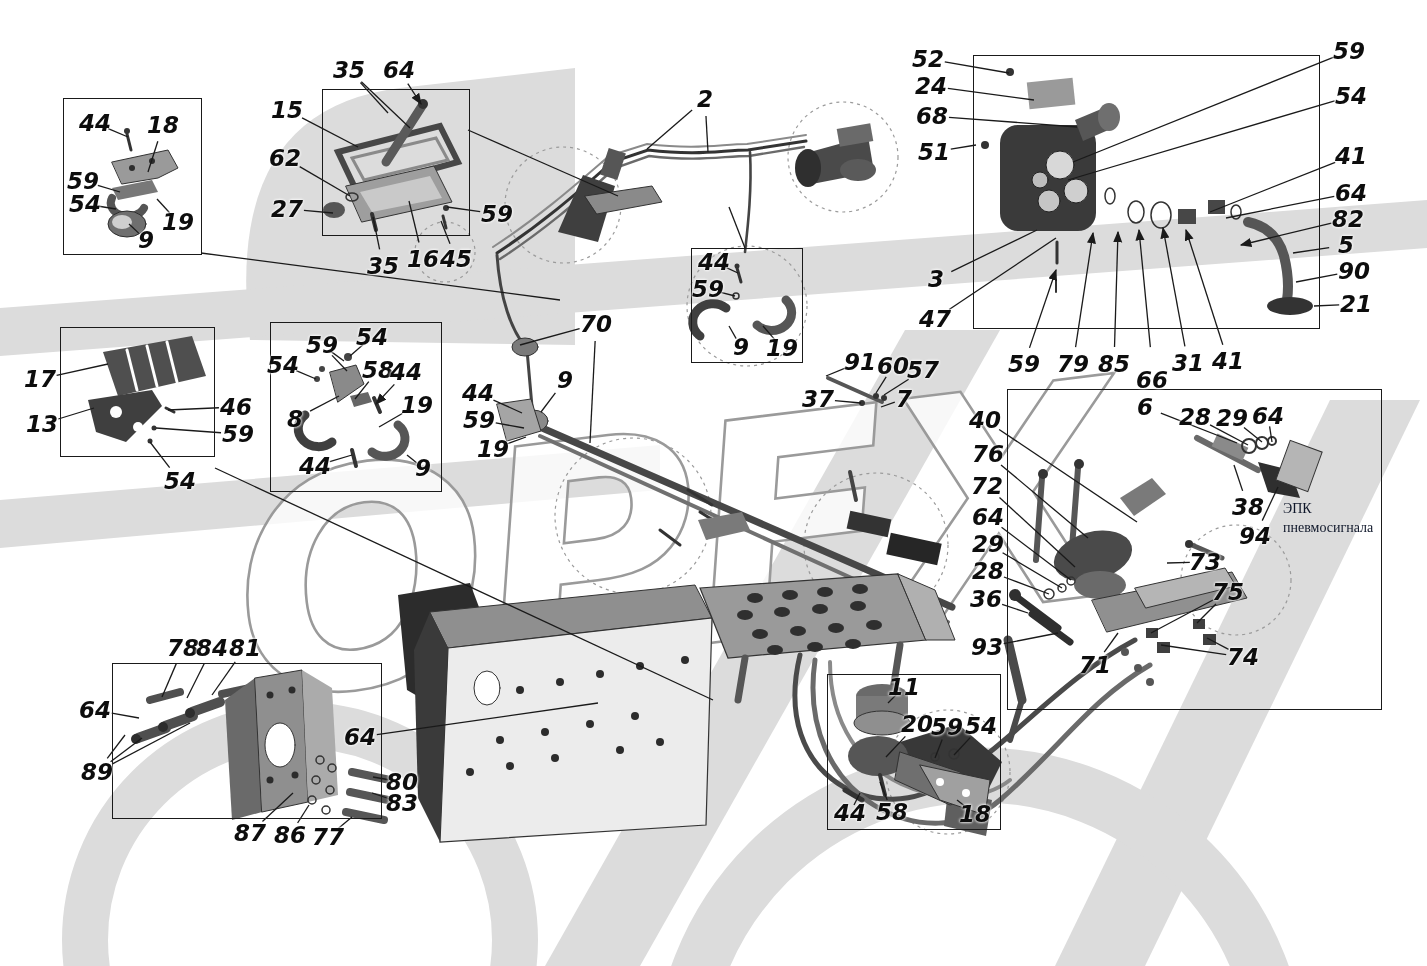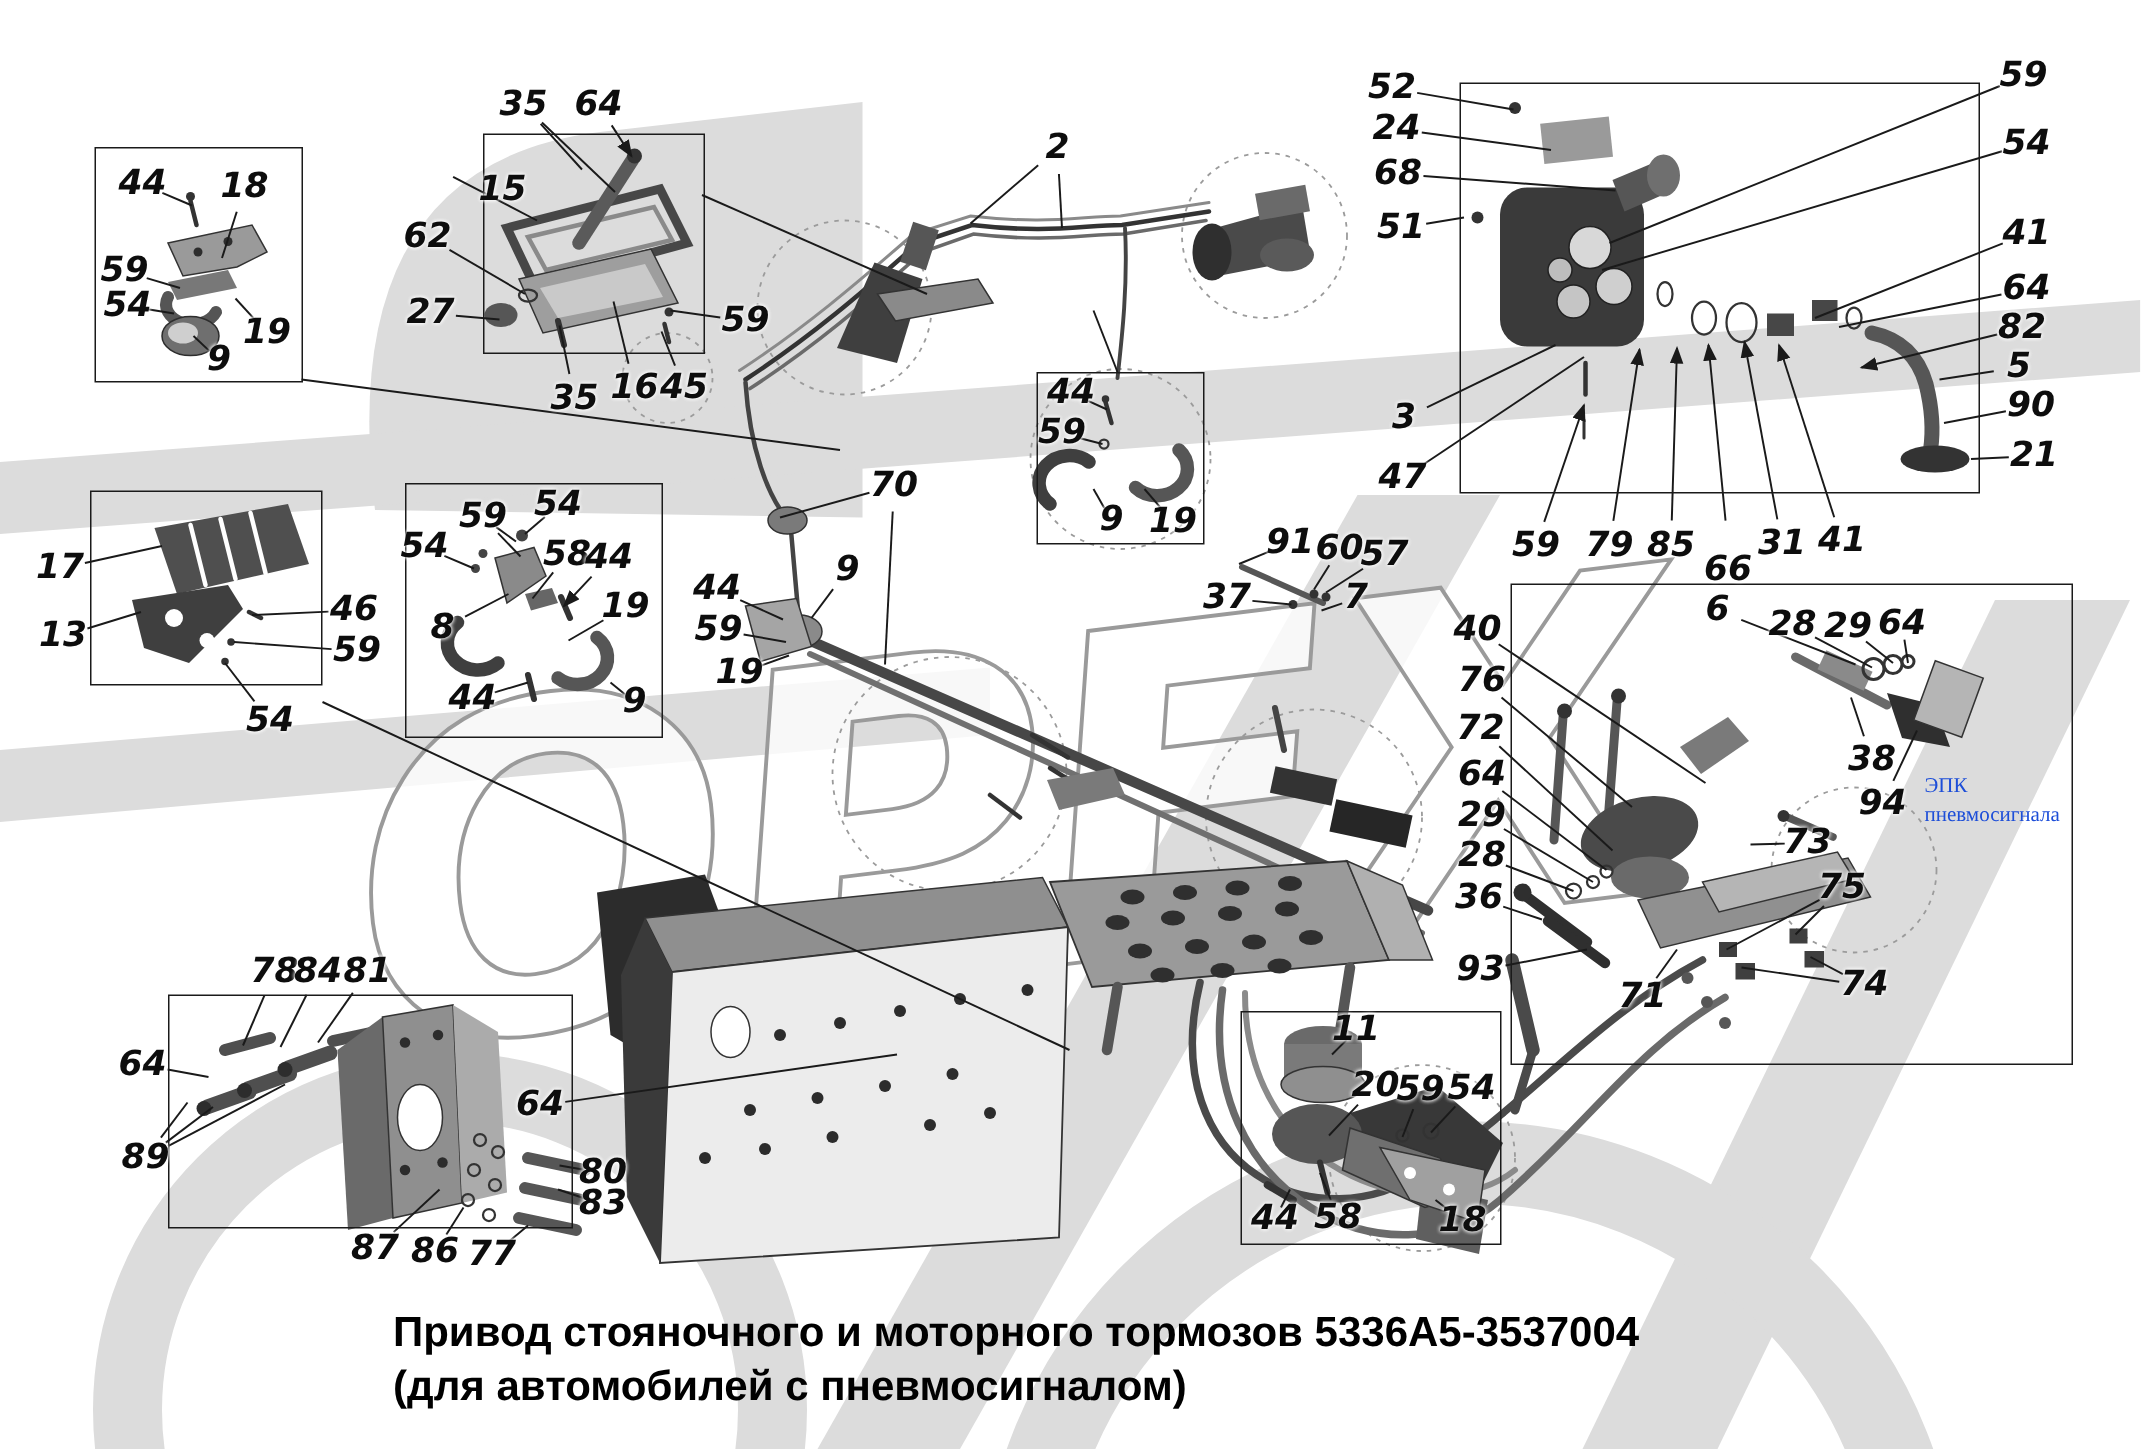--- a/index.html
+++ b/index.html
@@ -4,22 +4,22 @@
 <style>
   html,body{margin:0;padding:0;background:#ffffff;}
   #stage{position:relative;width:1427px;height:966px;background:#ffffff;overflow:hidden;
          font-family:"Liberation Sans",sans-serif;}
   #art{position:absolute;left:0;top:0;}
   .inset{position:absolute;border:1.6px solid #1a1a1a;background:transparent;}
   .callout{position:absolute;transform:translate(-50%,-50%);
            font-family:"DejaVu Sans",sans-serif;font-style:italic;font-weight:600;
            font-size:23px;color:#0d0d0d;white-space:nowrap;line-height:1;
            text-shadow:0 0 3px #fff,0 0 3px #fff;}
-  #note{position:absolute;left:1283px;top:516px;font-family:"Liberation Serif",serif;
-        font-size:14px;color:#1d4ed8;line-height:1.35;}
+  #note{position:absolute;left:1283px;top:500px;font-family:"Liberation Serif",serif;
+        font-size:14px;color:#0f172a;line-height:1.35;}
   #title-block{position:absolute;left:262px;top:870px;color:#000;
         font-family:"Liberation Sans",sans-serif;font-weight:bold;font-size:28px;line-height:1.27;}
 </style>
 </head>
 <body>
 
 <div id="stage">
 
   <svg id="art" width="1427" height="966" viewBox="0 0 1427 966">
     <defs>
@@ -416,21 +416,21 @@
 
   <div id="callout-layer">
       <div class="callout" style="left: 95px; top: 123px;">44</div>
       <div class="callout" style="left: 163px; top: 125px;">18</div>
       <div class="callout" style="left: 83px; top: 181px;">59</div>
       <div class="callout" style="left: 85px; top: 204px;">54</div>
       <div class="callout" style="left: 178px; top: 222px;">19</div>
       <div class="callout" style="left: 146px; top: 240px;">9</div>
       <div class="callout" style="left: 349px; top: 70px;">35</div>
       <div class="callout" style="left: 399px; top: 70px;">64</div>
-      <div class="callout" style="left: 287px; top: 127px; margin-left: 48px;">15</div>
+      <div class="callout" style="left: 287px; top: 110px;">15</div>
       <div class="callout" style="left: 285px; top: 158px;">62</div>
       <div class="callout" style="left: 287px; top: 209px;">27</div>
       <div class="callout" style="left: 497px; top: 214px;">59</div>
       <div class="callout" style="left: 383px; top: 266px;">35</div>
       <div class="callout" style="left: 423px; top: 259px;">16</div>
       <div class="callout" style="left: 456px; top: 259px;">45</div>
       <div class="callout" style="left: 705px; top: 99px;">2</div>
       <div class="callout" style="left: 928px; top: 59px;">52</div>
       <div class="callout" style="left: 931px; top: 86px;">24</div>
       <div class="callout" style="left: 932px; top: 116px;">68</div>
@@ -515,17 +515,13 @@
       <div class="callout" style="left: 850px; top: 813px;">44</div>
       <div class="callout" style="left: 892px; top: 812px;">58</div>
       <div class="callout" style="left: 975px; top: 814px;">18</div>
     </div>
 
   <div id="note">
     <div>ЭПК</div>
     <div>пневмосигнала</div>
   </div>
 
-  <div id="title-block">
-    <div>Привод стояночного и моторного тормозов 5336А5-3537004</div>
-    <div>(для автомобилей с пневмосигналом)</div>
-  </div>
 </div>
 
 </body></html>

